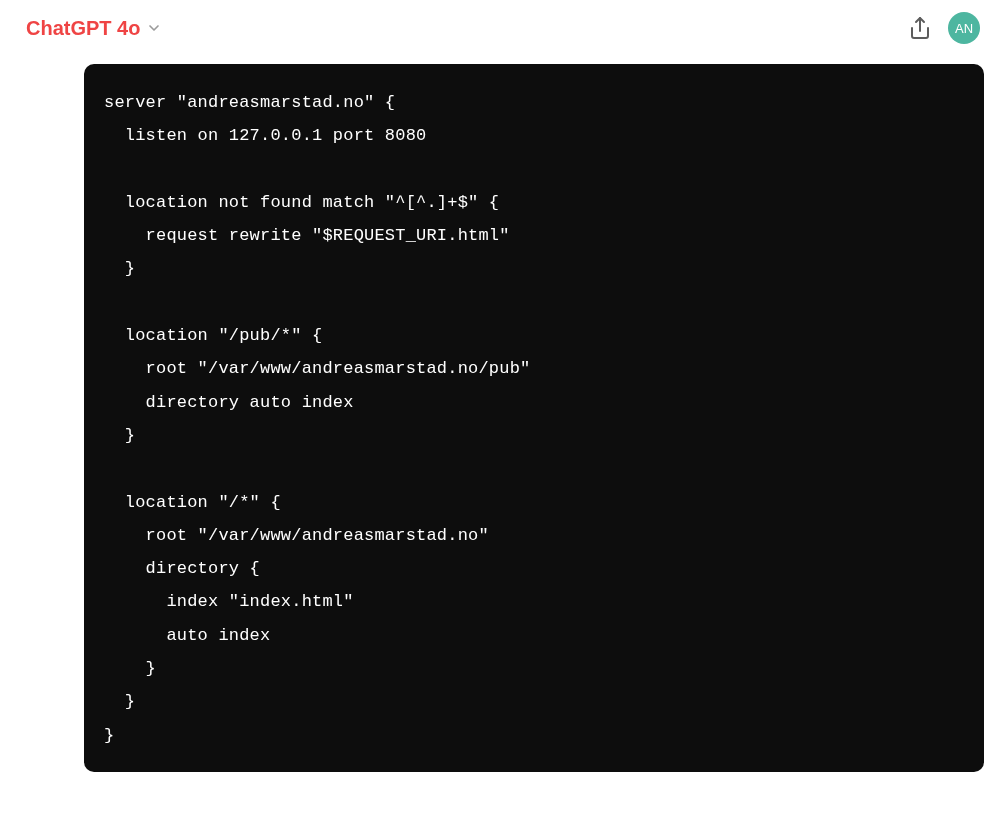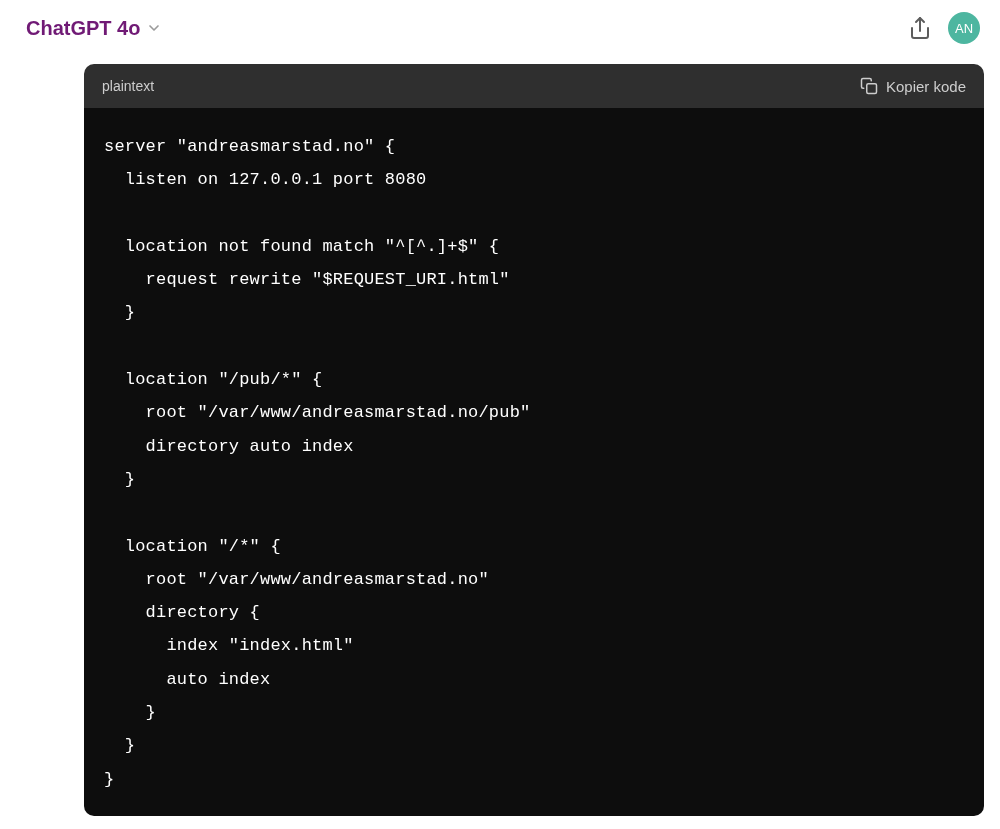--- a/index.html
+++ b/index.html
@@ -25,21 +25,21 @@
       display: flex;
       align-items: center;
       gap: 6px;
       cursor: pointer;
       padding: 6px 8px;
       border-radius: 8px;
     }
     .model-name {
       font-size: 20px;
       font-weight: 600;
-      color: #701a75;
+      color: #ef4444;
     }
     .chevron-down {
       width: 16px;
       height: 16px;
       color: #9b9b9b;
     }
     .header-right {
       display: flex;
       align-items: center;
       gap: 16px;
@@ -129,30 +129,20 @@
       <line x1="12" y1="2" x2="12" y2="15"></line>
     </svg>
     <div class="avatar">
       <span>AN</span>
     </div>
   </div>
 </div>
 
 <div class="content">
   <div class="code-block">
-    <div class="code-header">
-      <span class="lang-label">plaintext</span>
-      <button class="copy-button">
-        <svg class="copy-icon" viewBox="0 0 24 24" fill="none" stroke="currentColor" stroke-width="2" stroke-linecap="round" stroke-linejoin="round">
-          <rect x="9" y="9" width="13" height="13" rx="2" ry="2"></rect>
-          <path d="M5 15H4a2 2 0 0 1-2-2V4a2 2 0 0 1 2-2h9a2 2 0 0 1 2 2v1"></path>
-        </svg>
-        <span>Kopier kode</span>
-      </button>
-    </div>
     <div class="code-body">
       <div class="code-text">server "andreasmarstad.no" {
   listen on 127.0.0.1 port 8080
 
   location not found match "^[^.]+$" {
     request rewrite "$REQUEST_URI.html"
   }
 
   location "/pub/*" {
     root "/var/www/andreasmarstad.no/pub"

